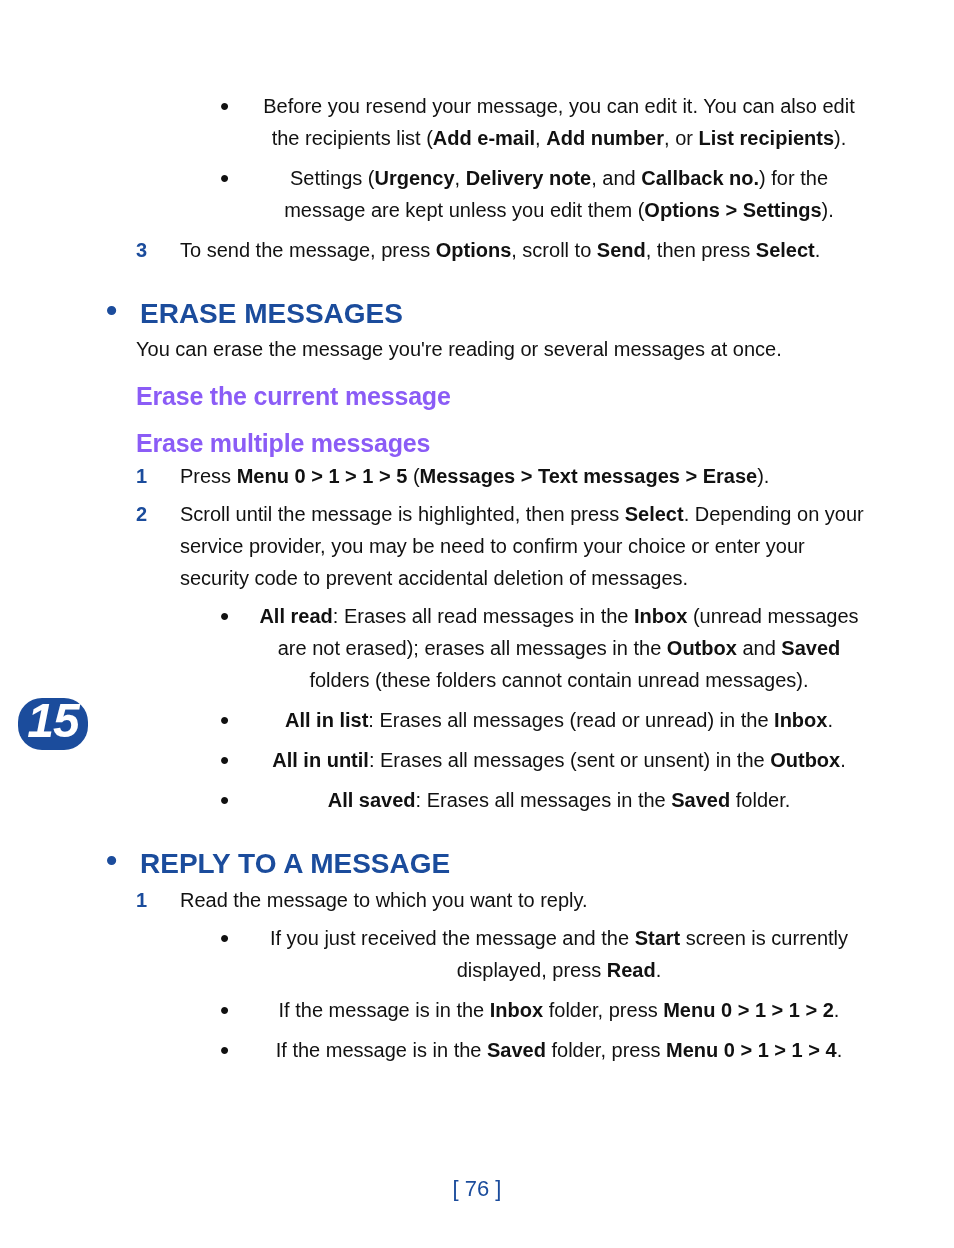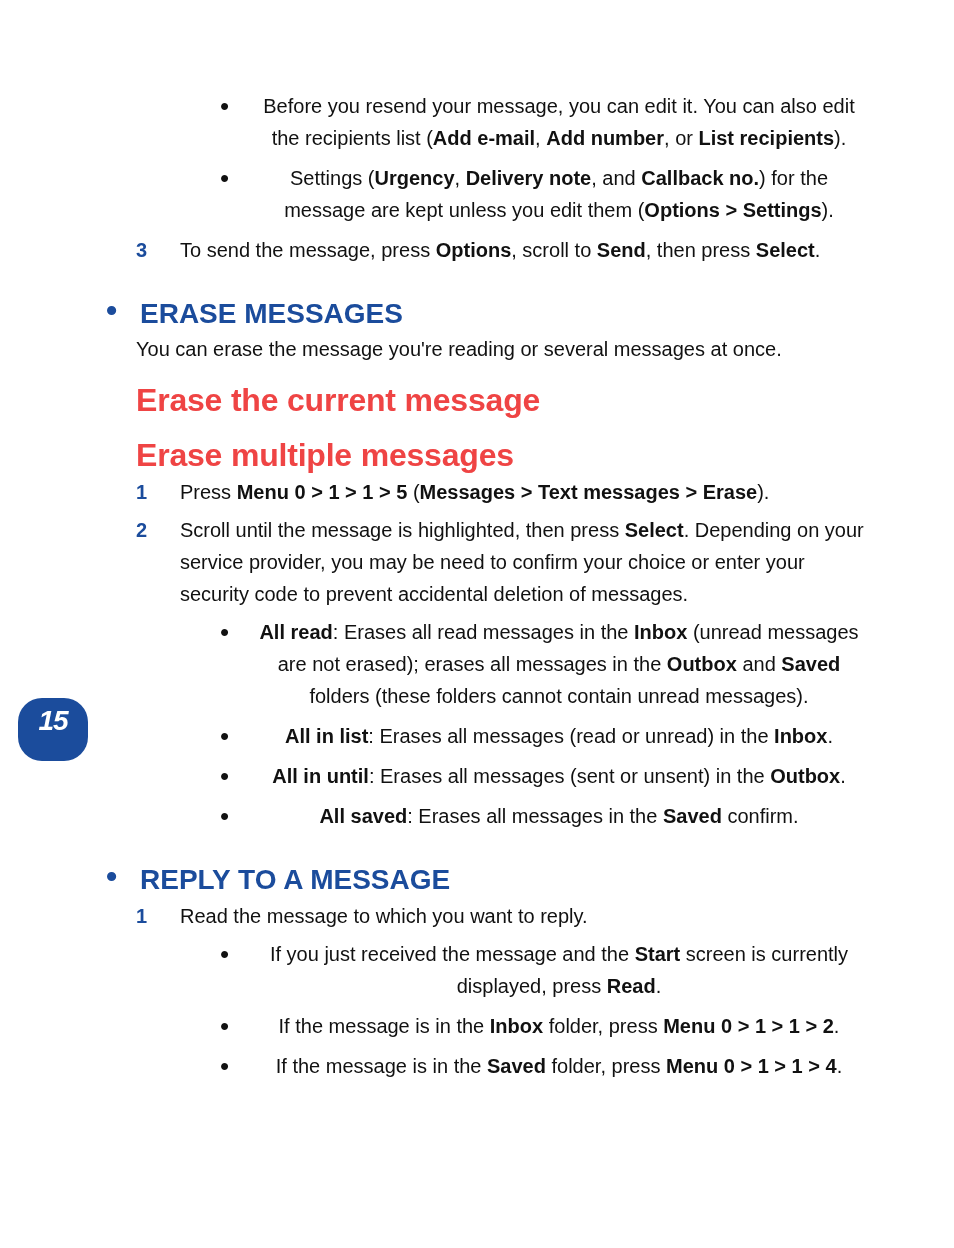--- a/index.html
+++ b/index.html
@@ -14,26 +14,26 @@
     height: 1248px;
     position: relative;
     box-sizing: border-box;
     padding: 90px 40px 60px 130px;
   }
   .chapter-tab {
     position: absolute;
     left: 18px;
     top: 698px;
     width: 70px;
-    height: 63px;
+    height: 52px;
     background: #1b4c9c;
     border-radius: 24px;
     color: #fff;
     font-weight: 700;
-    font-size: 28px;
+    font-size: 48px;
     line-height: 46px;
     text-align: center;
     font-style: italic;
     letter-spacing: -1px;
   }
   .bullet-list {
     margin: 0;
     padding: 0 50px 0 90px;
   }
   .bullet-item {
@@ -83,23 +83,23 @@
     width: 26px;
     flex: 0 0 26px;
     font-size: 32px;
     line-height: 22px;
     text-align: left;
     margin-right: 8px;
     position: relative;
     top: -4px;
   }
   .h2 {
-    color: #ef4444;
+    color: #8b5cf6;
     font-weight: 600;
-    font-size: 32px;
+    font-size: 25px;
     margin: 18px 0 2px 6px;
     letter-spacing: -0.2px;
   }
   .para {
     font-size: 20px;
     line-height: 30px;
     margin: 0 30px 8px 6px;
   }
   b { font-weight: 700; }
   .pagenum {
@@ -182,21 +182,21 @@
     </div>
     <div class="bullet-item">
       <div class="dot">•</div>
       <div class="txt">
         <b>All in until</b><span>: Erases all messages (sent or unsent) in the </span><b>Outbox</b><span>.</span>
       </div>
     </div>
     <div class="bullet-item">
       <div class="dot">•</div>
       <div class="txt">
-        <b>All saved</b><span>: Erases all messages in the </span><b>Saved</b><span> confirm.</span>
+        <b>All saved</b><span>: Erases all messages in the </span><b>Saved</b><span> folder.</span>
       </div>
     </div>
   </div>
 
   <div class="h1">
     <span class="dot2">•</span>
     <span>REPLY TO A MESSAGE</span>
   </div>
   <div class="num-list">
     <div class="num-item">
@@ -218,13 +218,14 @@
       </div>
     </div>
     <div class="bullet-item">
       <div class="dot">•</div>
       <div class="txt">
         <span>If the message is in the </span><b>Saved</b><span> folder, press </span><b>Menu 0 &gt; 1 &gt; 1 &gt; 4</b><span>.</span>
       </div>
     </div>
   </div>
 
+  <div class="pagenum">[ 76 ]</div>
 </div>
 
 </body></html>

